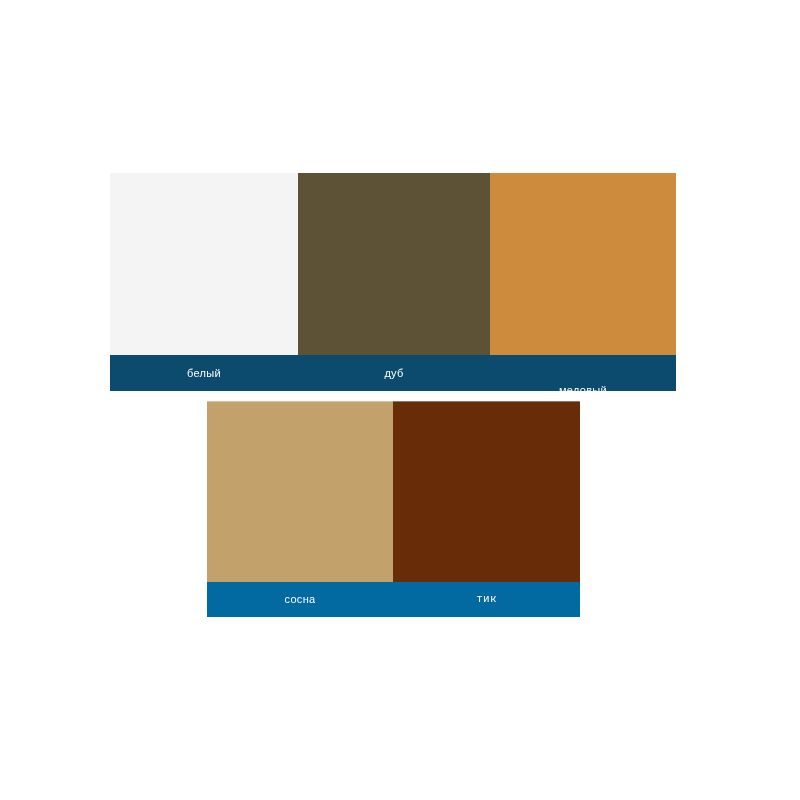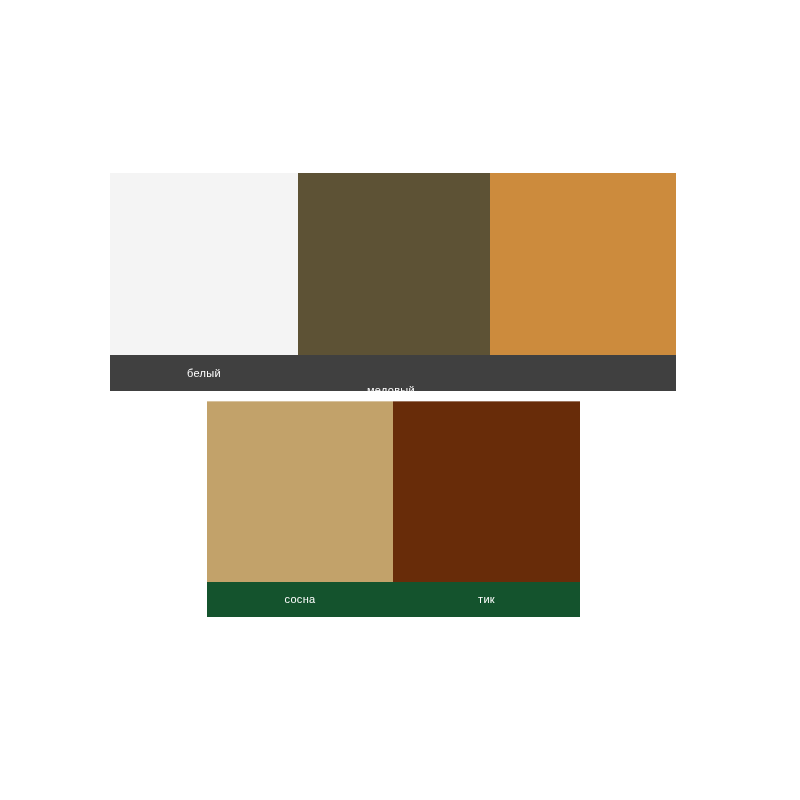--- a/index.html
+++ b/index.html
@@ -102,55 +102,56 @@
     justify-content: center;
     height: 100%;
     user-select: none;
   }
 
   
   #swatch-label-white  { width: 188px; }
   #swatch-label-oak    { width: 192px; }
   #swatch-label-honey  { width: 186px; }
   #swatch-label-pine   { width: 186px; }
-  #swatch-label-teak   { width: 187px; }
+  #swatch-label-teak   { width: 187px; font-family: Liberation Mono, monospace; }
 
   
   #swatch-color-pine,
   #swatch-color-teak {
     box-shadow: inset 0 1px 0 rgba(255,255,255,0.35);
   }
 </style>
 </head>
 <body style="background: rgb(255, 255, 255);">
 
 <div id="swatch-board">
 
   <div class="swatch-row" id="swatch-row-top">
 
     <div class="swatch-colors">
       <div class="swatch-color" id="swatch-color-white" style="background: rgb(244, 244, 244);"></div>
       <div class="swatch-color" id="swatch-color-oak" style="background: rgb(93, 82, 53);"></div>
       <div class="swatch-color" id="swatch-color-honey" style="background: rgb(204, 139, 61);"></div>
     </div>
 
-    <div class="swatch-labelbar" style="background: #404040;">
+    <div class="swatch-labelbar" style="background: #0c4a6e;">
       <div class="swatch-label" id="swatch-label-white" style="color: rgb(255, 255, 255);">белый</div>
+      <div class="swatch-label" id="swatch-label-oak" style="color: rgb(255, 255, 255);">дуб</div>
       <div class="swatch-label" id="swatch-label-honey" style="color: rgb(255, 255, 255); margin-top: 34px;">медовый</div>
     </div>
 
   </div>
 
   <div class="swatch-row" id="swatch-row-bottom">
 
     <div class="swatch-colors">
       <div class="swatch-color" id="swatch-color-pine" style="background: rgb(194, 162, 106);"></div>
       <div class="swatch-color" id="swatch-color-teak" style="background: rgb(104, 44, 9);"></div>
     </div>
 
-    <div class="swatch-labelbar" style="background: #14532d;">
+    <div class="swatch-labelbar" style="background: #0369a1;">
       <div class="swatch-label" id="swatch-label-pine" style="color: rgb(255, 255, 255);">сосна</div>
       <div class="swatch-label" id="swatch-label-teak" style="color: rgb(255, 255, 255);">тик</div>
     </div>
 
   </div>
 
 </div>
 
 </body></html>

